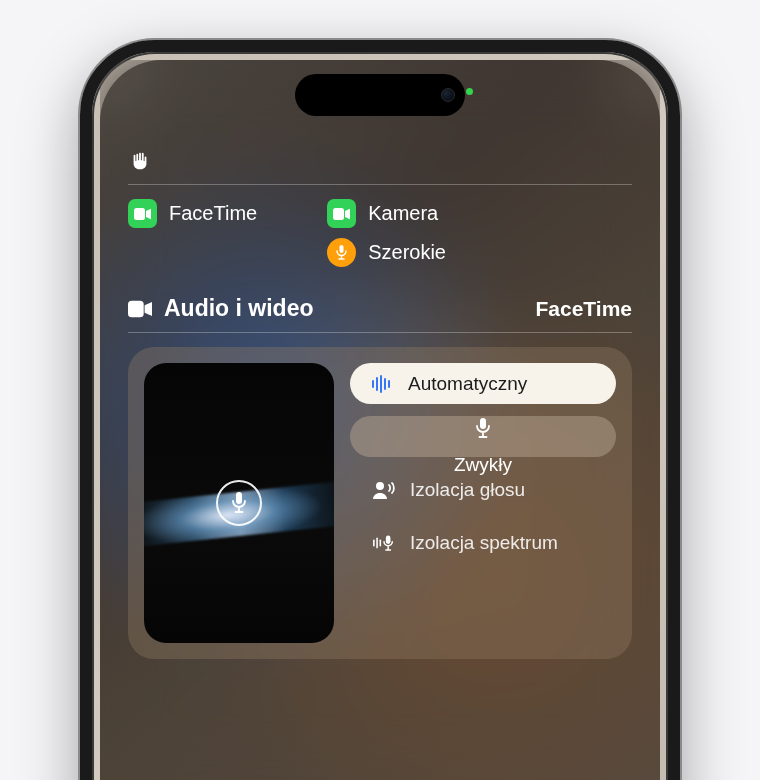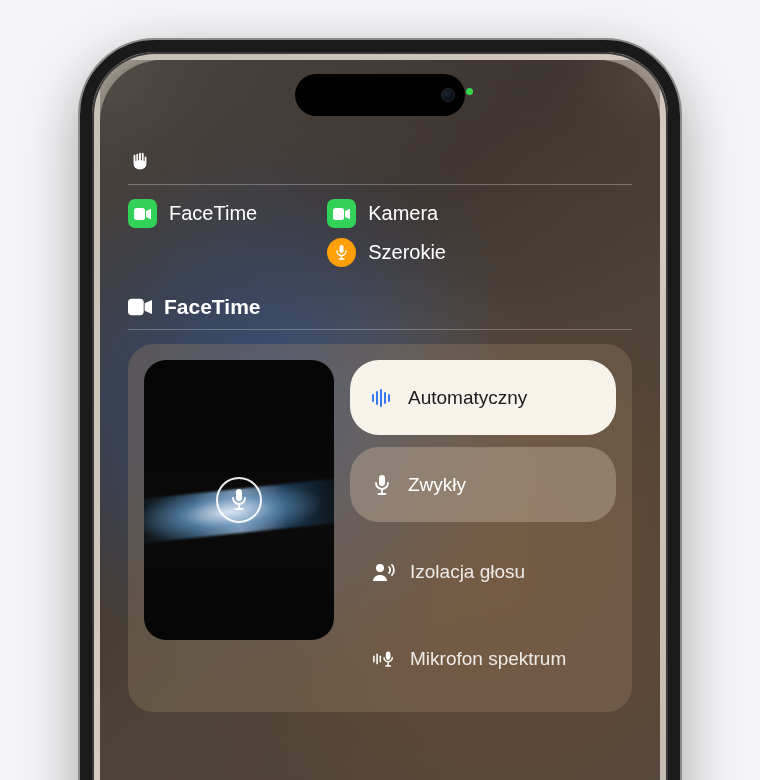--- a/index.html
+++ b/index.html
@@ -178,39 +178,40 @@
     }
 
     .options {
       flex: 1;
       display: flex;
       flex-direction: column;
       gap: 12px;
     }
 
     .opt {
-      height: 75px;
+      height: 41px;
       border-radius: 29px;
       display: flex;
       align-items: center;
       gap: 14px;
       padding: 0 20px;
       font-size: 19px;
       font-weight: 500;
       cursor: pointer;
     }
 
     .opt.selected {
       background: #f7f3ea;
       color: #1c1c1e;
     }
 
     .opt.secondary {
       background: rgba(190, 170, 150, 0.45);
       color: #fff;
+      flex-direction: column;
     }
 
     .opt.plain {
       color: rgba(255,255,255,0.88);
       padding-left: 22px;
       text-align: right;
     }
 
     .icon-slot {
       width: 24px; height: 24px;
@@ -281,20 +282,21 @@
       </div>
 
       <div class="sec">
         <div class="sec-header">
           <span class="icon-slot">
             <svg width="26" height="18" viewBox="0 0 26 18" fill="#fff">
               <rect x="0" y="0" width="17" height="18" rx="4"></rect>
               <path d="M18 5l8-3.5v15L18 13z"></path>
             </svg>
           </span>
+          <span class="title">Audio i wideo</span>
           <span class="right">FaceTime</span>
         </div>
 
         <div class="av-panel">
 
           <div class="preview-tile">
             <div class="streak"></div>
             <div class="mic-circle">
               <svg width="16" height="22" viewBox="0 0 16 22" fill="#fff">
                 <rect x="5" y="0" width="6" height="12" rx="3"></rect>
@@ -348,21 +350,21 @@
                     <line x1="2" y1="7" x2="2" y2="13"></line>
                     <line x1="5.5" y1="5" x2="5.5" y2="15"></line>
                     <line x1="9" y1="7" x2="9" y2="13"></line>
                   </g>
                   <g fill="#fff" stroke="#fff" stroke-width="1.6" stroke-linecap="round">
                     <rect x="15" y="2" width="5" height="9" rx="2.5" stroke="none"></rect>
                     <path d="M13 8.5a4.5 4.5 0 009 0M17.5 13v4.5M15 17.5h5" fill="none"></path>
                   </g>
                 </svg>
               </span>
-              <span>Mikrofon spektrum</span>
+              <span>Izolacja spektrum</span>
             </div>
 
           </div>
         </div>
       </div>
 
     </div>
   </div>
 </div>
 

